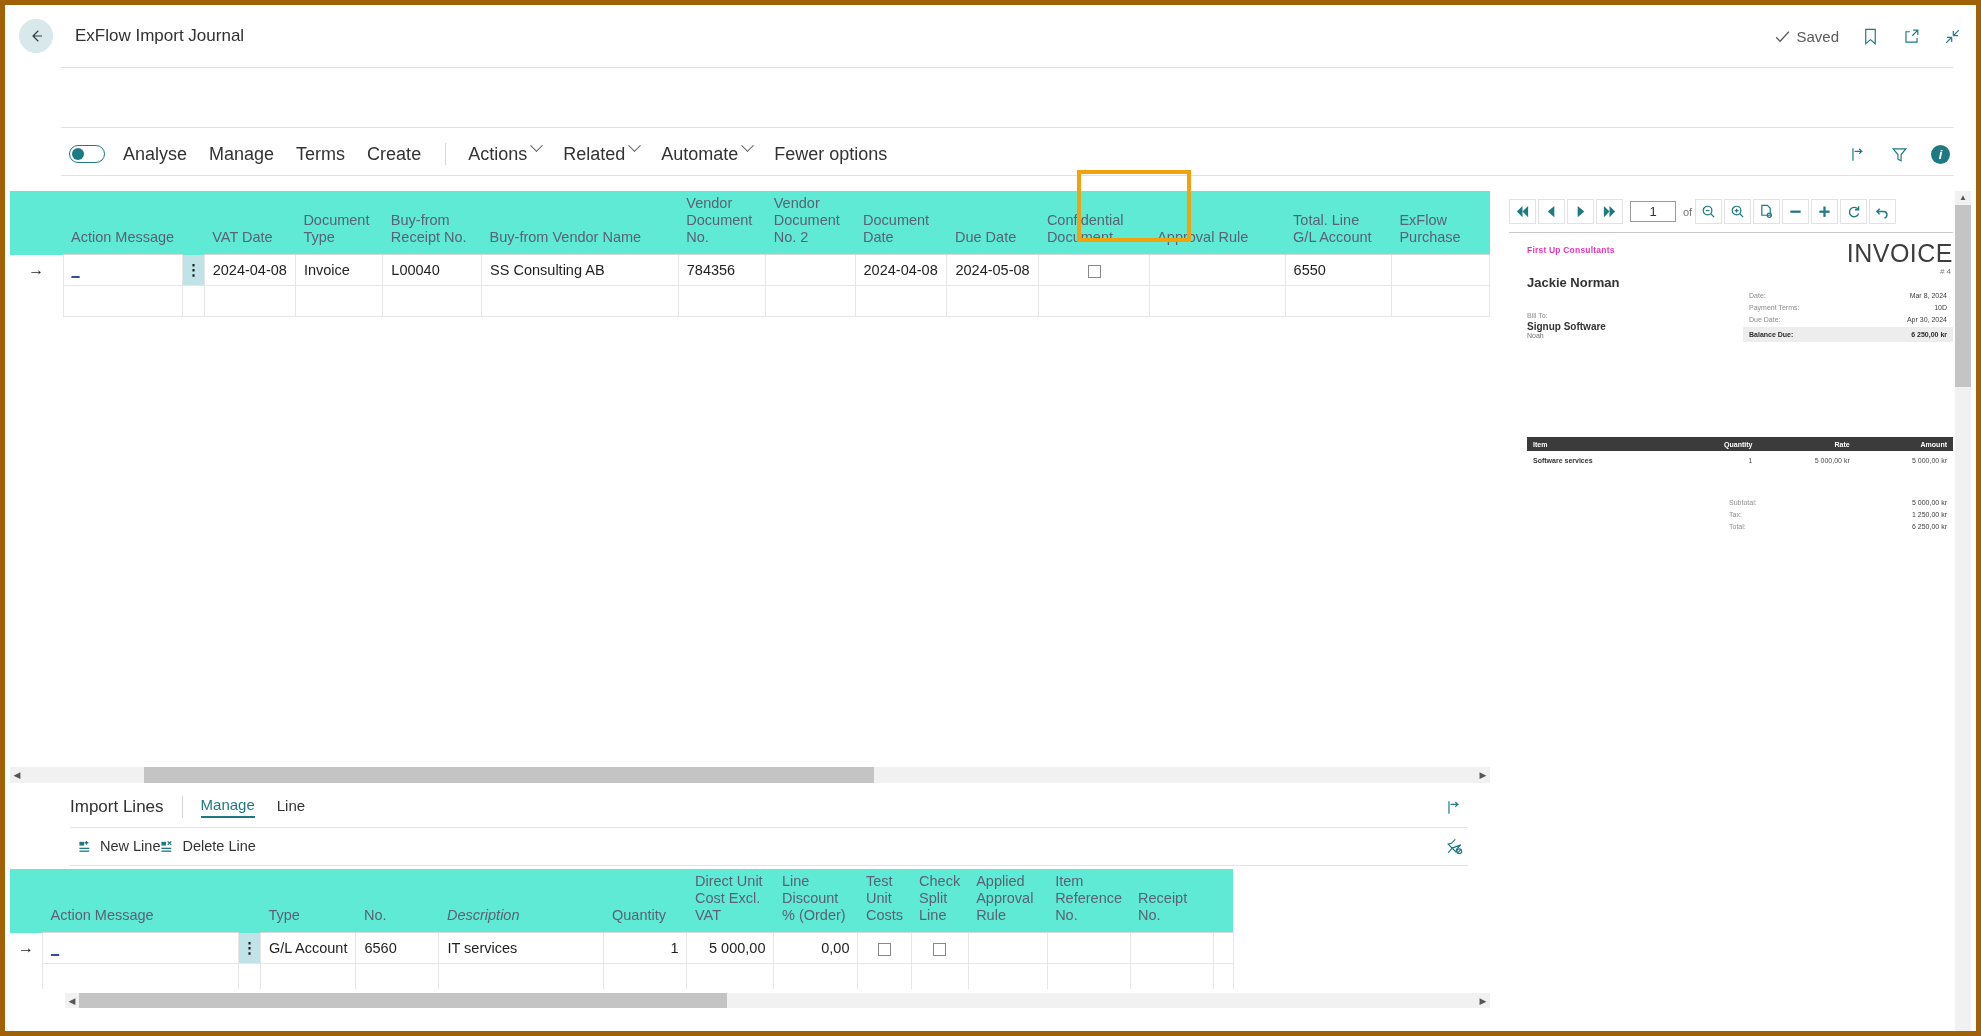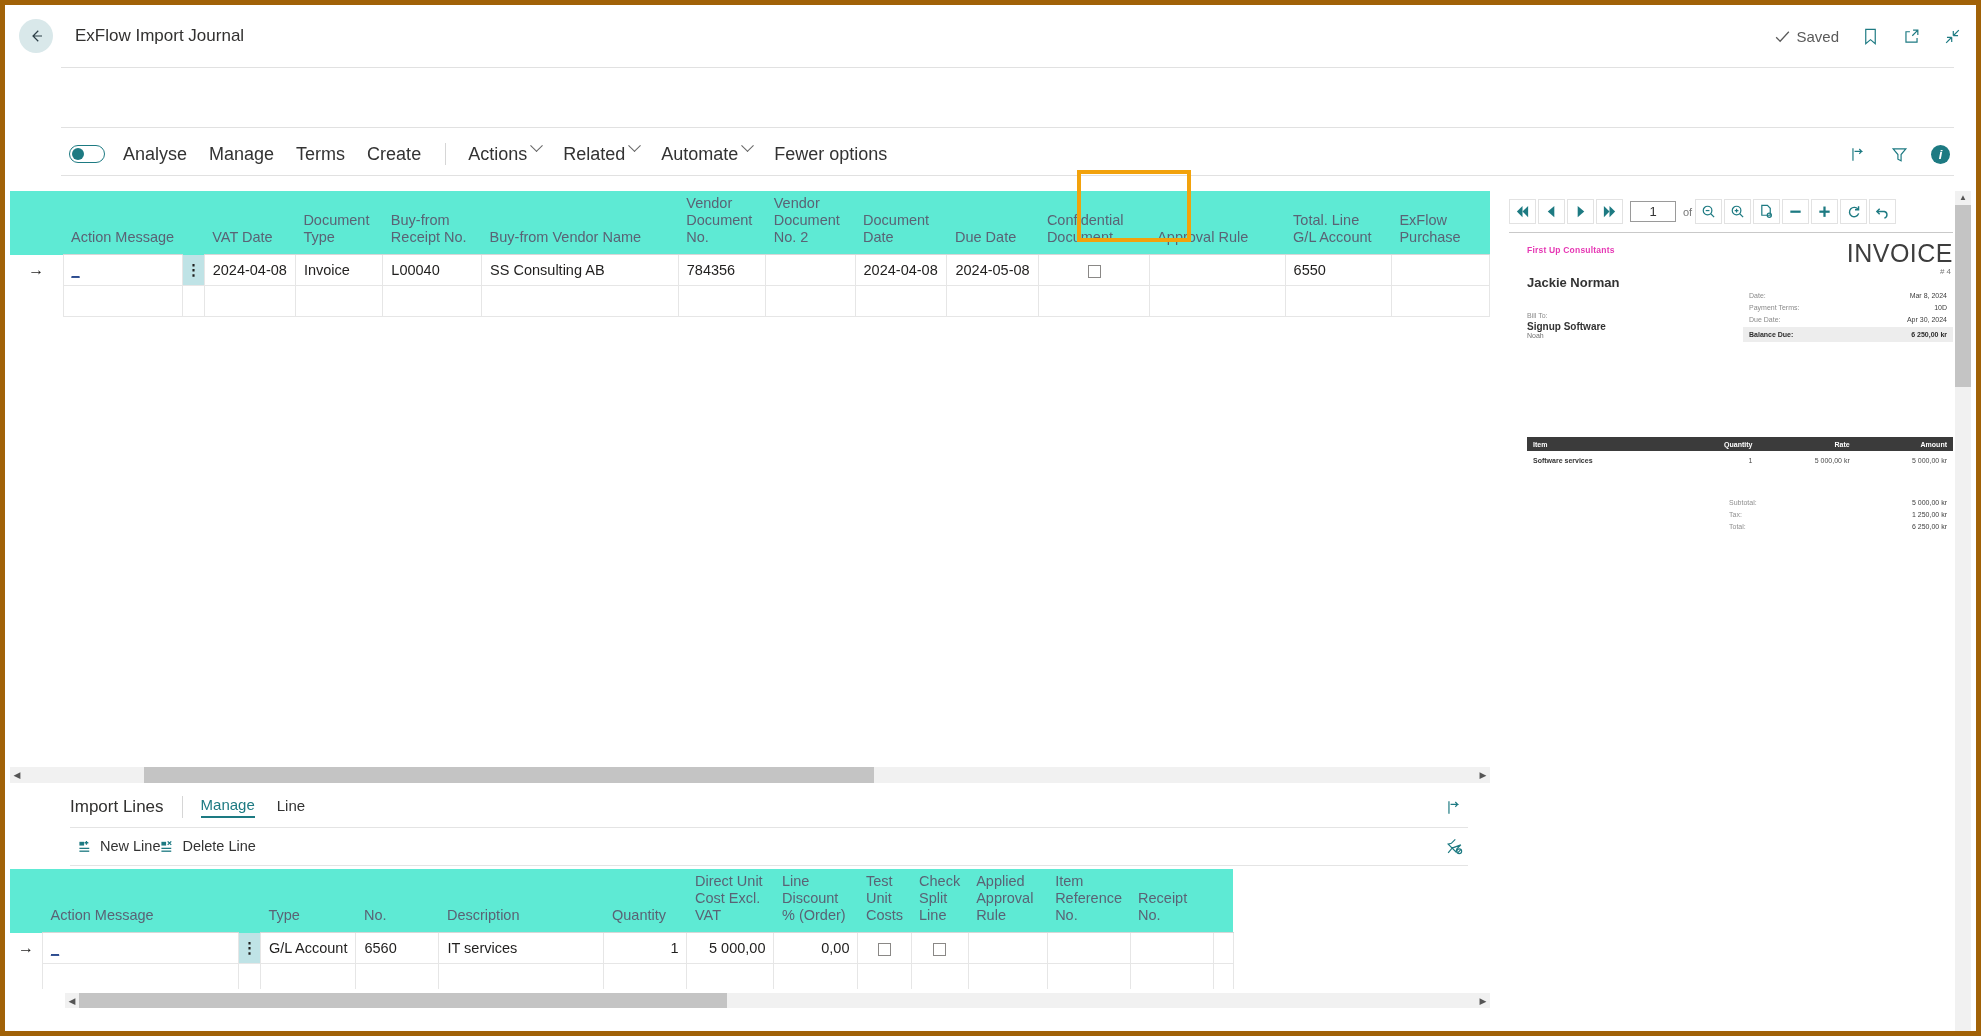--- a/index.html
+++ b/index.html
@@ -680,21 +680,21 @@
 
     <div id="il-grid-area">
       <table class="bc-grid" id="il-table">
         <thead>
             <tr id="il-head-row">
               <th style="width: 23px; border-bottom: none; height: 58px;"></th>
               <th style="width: 196px; height: 58px;">Action Message</th>
               <th class="ctr" style="width: 22px; border-bottom: none; height: 58px;"></th>
               <th style="width: 70px; height: 58px;">Type</th>
               <th style="width: 83px; height: 58px;">No.</th>
-              <th style="width: 165px; height: 58px;">Description</th>
+              <th style="width: 165px; height: 58px; font-style: italic;">Description</th>
               <th class="num" style="width: 83px; height: 58px;">Quantity</th>
               <th class="num" style="width: 87px; height: 58px;">Direct Unit Cost Excl. VAT</th>
               <th class="num" style="width: 84px; height: 58px;">Line Discount % (Order)</th>
               <th class="ctr" style="width: 41px; height: 58px;">Test Unit Costs</th>
               <th class="ctr" style="width: 43px; height: 58px;">Check Split Line</th>
               <th style="width: 79px; height: 58px;">Applied Approval Rule</th>
               <th style="width: 73px; height: 58px;">Item Reference No.</th>
               <th style="width: 83px; height: 58px;">Receipt No.</th>
               <th style="width: 20px; height: 58px;"></th>
             </tr>

